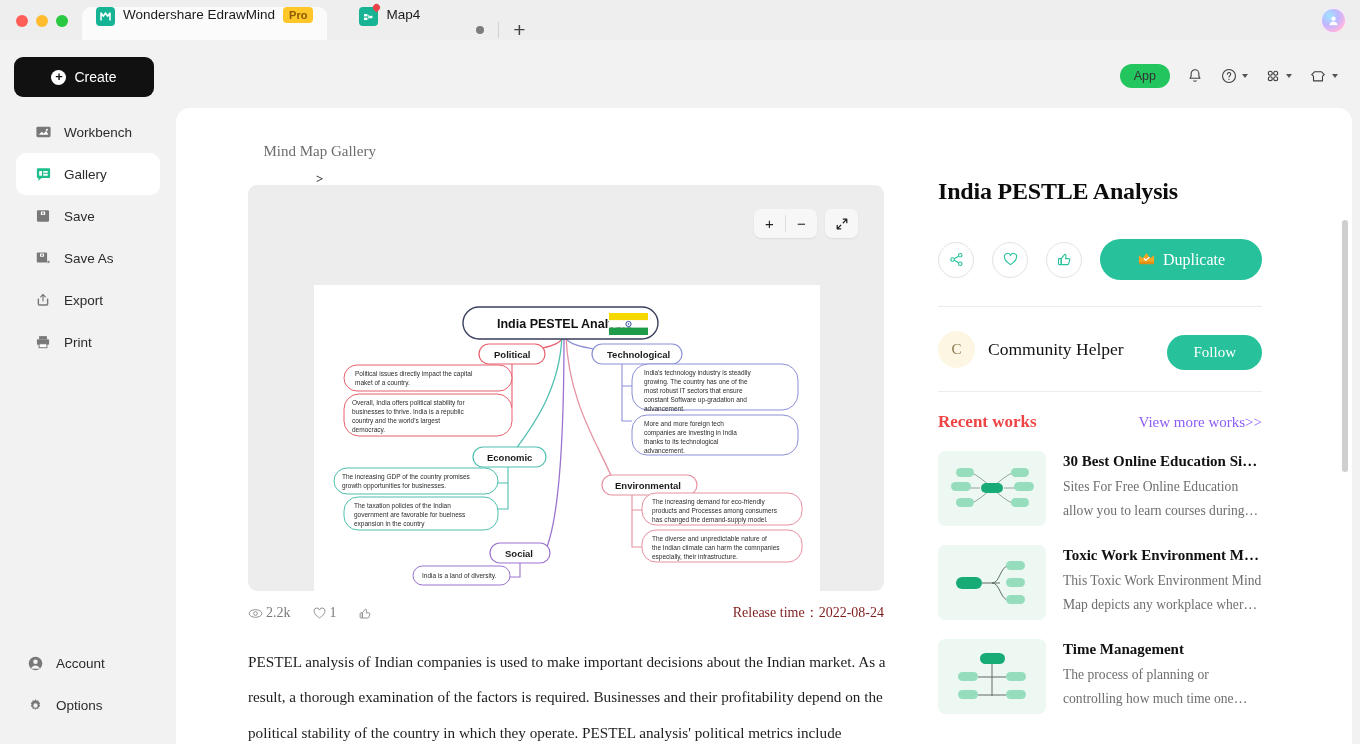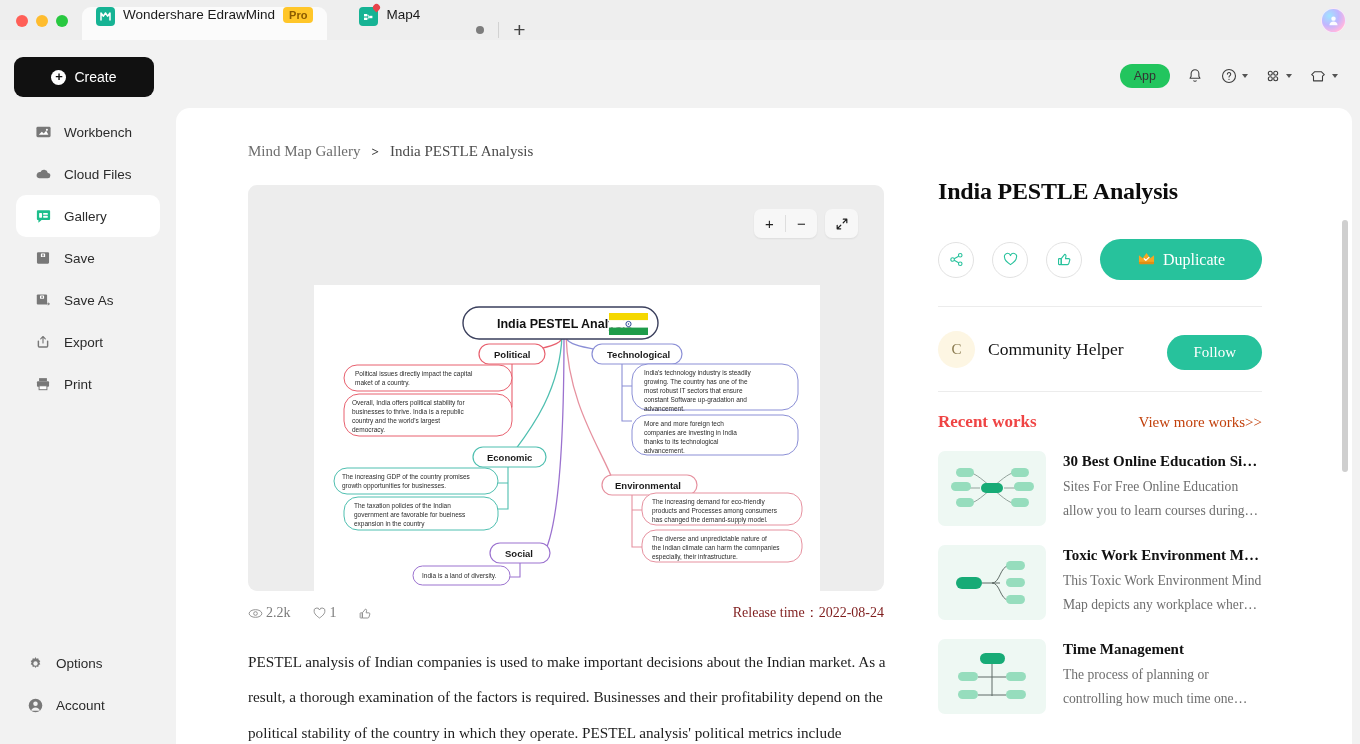--- a/index.html
+++ b/index.html
@@ -93,21 +93,21 @@
     background: #22c55e; color: #333; font-size: 12.5px;
     padding: 5px 14px; border-radius: 13px; cursor: pointer;
   }
   .tb-icon { display: flex; align-items: center; gap: 4px; cursor: pointer; color: #3d3d3d; }
   .caret { width: 0; height: 0; border-left: 3.5px solid transparent; border-right: 3.5px solid transparent; border-top: 4.5px solid #555; }
 
   
   .breadcrumb {
     position: absolute; left: 72px; top: 35px;
     font-family: "Liberation Serif", serif; font-size: 15px; color: #6d6d6d;
-    display: flex; align-items: center; gap: 11px;
+    display: flex; align-items: center; gap: 11px; flex-direction: column;
   }
   .bc-link { cursor: pointer; }
   .bc-sep { color: #333; font-weight: bold; font-size: 13px; }
   .bc-cur { color: #4a4a4a; }
 
   
   .canvas {
     position: absolute; left: 72px; top: 77px;
     width: 636px; height: 406px;
     background: #ededed; border-radius: 9px; overflow: hidden;
@@ -179,21 +179,21 @@
   }
   .follow-btn {
     margin-left: auto; background: #27c29c; color: #fff;
     font-family: "Liberation Serif", serif; font-size: 15px;
     padding: 9px 26px; border-radius: 19px; cursor: pointer; margin-top: 6px;
   }
   .hr2 { height: 1px; background: #ececec; margin-top: 21px; }
 
   .recent-head { display: flex; align-items: baseline; margin-top: 20px; }
   .recent-title { font-family: "Liberation Serif", serif; font-weight: bold; font-size: 17px; color: #ef4444; }
-  .viewmore { margin-left: auto; font-family: "Liberation Serif", serif; font-size: 15px; color: #c2410c; cursor: pointer; }
+  .viewmore { margin-left: auto; font-family: "Liberation Serif", serif; font-size: 15px; color: #8b5cf6; cursor: pointer; }
 
   .work { display: flex; gap: 17px; margin-top: 19px; cursor: pointer; }
   .work-thumb { width: 108px; height: 75px; border-radius: 7px; background: #eef8f3; flex: 0 0 auto; position: relative; }
   .work-info { flex: 1; min-width: 0; padding-top: 2px; }
   .work-title {
     font-family: "Liberation Serif", serif; font-weight: bold; font-size: 15px; color: #111;
     white-space: nowrap; overflow: hidden; text-overflow: ellipsis;
   }
   .work-desc {
     font-family: "Liberation Serif", serif; font-size: 13.6px; color: #6e6e6e;
@@ -264,28 +264,20 @@
         <svg width="17" height="17" viewBox="0 0 18 18">
             <rect x="1.5" y="3" width="15" height="11" rx="1.5" fill="#787878"></rect>
             <path d="M4 11.5l3.2-3.4 2 2 2.6-3 2.4 4.4z" fill="#fff"></path>
             <circle cx="12.6" cy="6.2" r="1.1" fill="#fff"></circle>
           </svg>
       </span>
       <span>Workbench</span>
     </div>
 
 
-    <div class="nav-item">
-      <span class="nav-icon">
-        <svg width="17" height="17" viewBox="0 0 18 18">
-            <path d="M4.4 13h8.9a2.8 2.8 0 00.3-5.6 4.1 4.1 0 00-7.8-1 3.1 3.1 0 00-1.4 6.6z" fill="#787878"></path>
-          </svg>
-      </span>
-      <span>Cloud Files</span>
-    </div>
 
     <div class="nav-item active">
       <span class="nav-icon">
         <svg width="17" height="17" viewBox="0 0 18 18">
             <path d="M2 3.4a1 1 0 011-1h12a1 1 0 011 1v8.2a1 1 0 01-1 1H7l-3.4 3v-3H3a1 1 0 01-1-1z" fill="#1dbe8c"></path>
             <rect x="4.4" y="5.2" width="3" height="5" rx="0.6" fill="#fff"></rect>
             <rect x="8.6" y="5.2" width="5" height="2" rx="0.6" fill="#fff"></rect>
             <rect x="8.6" y="8.3" width="5" height="1.9" rx="0.6" fill="#fff"></rect>
           </svg>
       </span>
@@ -334,35 +326,35 @@
           </svg>
       </span>
       <span>Print</span>
     </div>
   </div>
 
   <div class="nav-bottom">
     <div class="nav-item">
       <span class="nav-icon">
         <svg width="17" height="17" viewBox="0 0 18 18">
-            <path d="M9 2.2l1 1.7 1.9-.5.5 1.9 1.7 1-1 1.7 1 1.7-1.7 1-.5 1.9-1.9-.5-1 1.7-1-1.7-1.9.5-.5-1.9-1.7-1 1-1.7-1-1.7 1.7-1 .5-1.9 1.9.5z" fill="#787878"></path>
-            <circle cx="9" cy="9" r="2.3" fill="#f2f2f2"></circle>
-          </svg>
-      </span>
-      <span>Options</span>
-    </div>
-    <div class="nav-item">
-      <span class="nav-icon">
-        <svg width="17" height="17" viewBox="0 0 18 18">
             <circle cx="9" cy="9" r="7.2" fill="#787878"></circle>
             <circle cx="9" cy="7.2" r="2.4" fill="#f2f2f2"></circle>
             <path d="M4.3 14.6c.6-2.3 2.4-3.6 4.7-3.6s4.1 1.3 4.7 3.6" fill="#f2f2f2"></path>
           </svg>
       </span>
       <span>Account</span>
+    </div>
+    <div class="nav-item">
+      <span class="nav-icon">
+        <svg width="17" height="17" viewBox="0 0 18 18">
+            <path d="M9 2.2l1 1.7 1.9-.5.5 1.9 1.7 1-1 1.7 1 1.7-1.7 1-.5 1.9-1.9-.5-1 1.7-1-1.7-1.9.5-.5-1.9-1.7-1 1-1.7-1-1.7 1.7-1 .5-1.9 1.9.5z" fill="#787878"></path>
+            <circle cx="9" cy="9" r="2.3" fill="#f2f2f2"></circle>
+          </svg>
+      </span>
+      <span>Options</span>
     </div>
   </div>
 </div>
 
 <div class="topbar">
   <span class="app-pill">App</span>
   <span class="tb-icon">
     <svg width="18" height="18" viewBox="0 0 20 20">
         <path d="M10 3a4.3 4.3 0 00-4.3 4.3v3l-1.2 2.2h11L14.3 10.3v-3A4.3 4.3 0 0010 3z" fill="none" stroke="#3d3d3d" stroke-width="1.2" stroke-linejoin="round"></path>
         <path d="M8.4 14.8a1.7 1.7 0 003.2 0" fill="none" stroke="#3d3d3d" stroke-width="1.2"></path>

